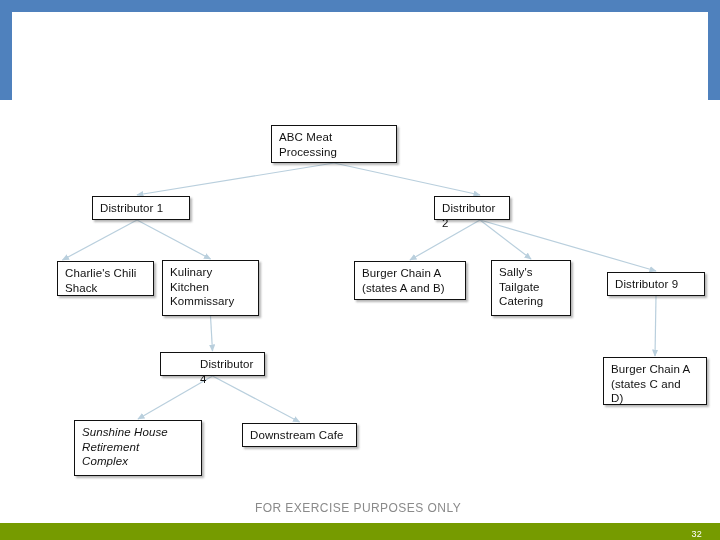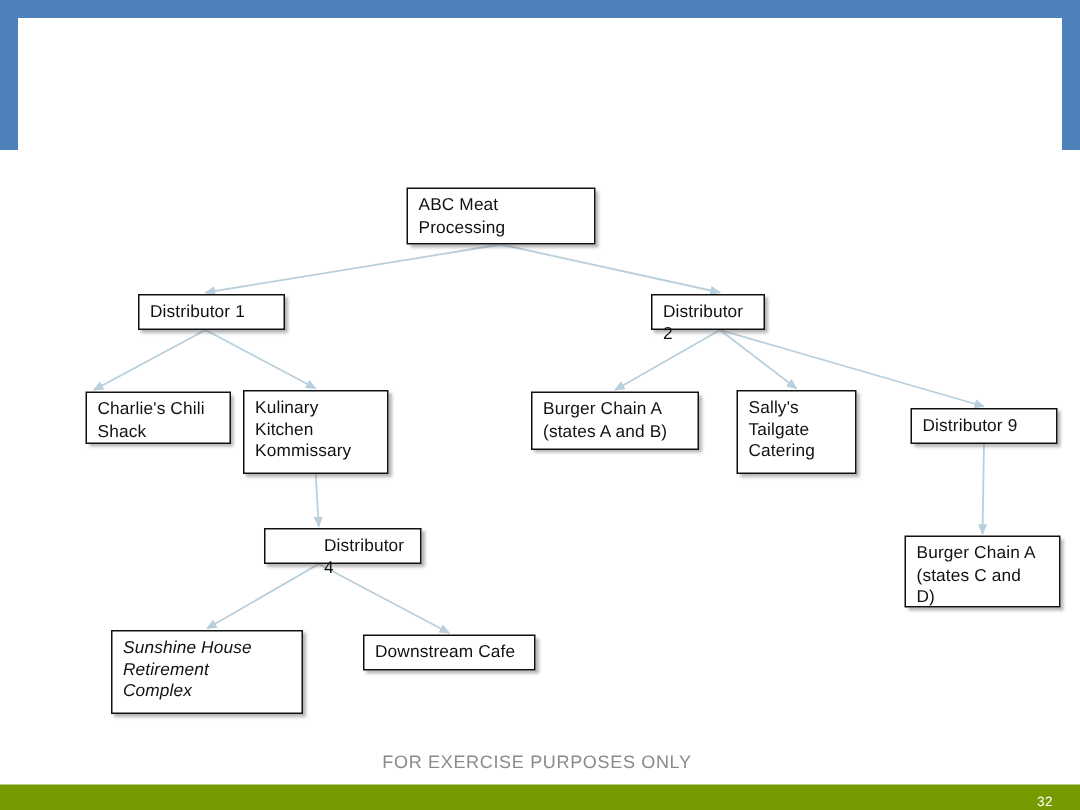--- a/index.html
+++ b/index.html
@@ -154,21 +154,21 @@
 Shack</div>
         <div class="node" style="left: 162px; top: 260px; width: 97px; height: 56px;">Kulinary
 Kitchen
 Kommissary</div>
         <div class="node" style="left: 354px; top: 261px; width: 112px; height: 39px;">Burger Chain A
 (states A and B)</div>
         <div class="node" style="left: 491px; top: 260px; width: 80px; height: 56px;">Sally's
 Tailgate
 Catering</div>
         <div class="node" style="left: 607px; top: 272px; width: 98px; height: 24px;">Distributor 9</div>
-        <div class="node" style="left: 176px; top: 352px; width: 105px; height: 24px; padding-left: 39px;">Distributor 4</div>
+        <div class="node" style="left: 160px; top: 352px; width: 105px; height: 24px; padding-left: 39px;">Distributor 4</div>
         <div class="node" style="left: 603px; top: 357px; width: 104px; height: 48px;">Burger Chain A
 (states C and
 D)</div>
         <div class="node" style="left: 74px; top: 420px; width: 128px; height: 56px; font-style: italic;">Sunshine House
 Retirement
 Complex</div>
         <div class="node" style="left: 242px; top: 423px; width: 115px; height: 24px;">Downstream Cafe</div>
       </div>
   </div>
 

